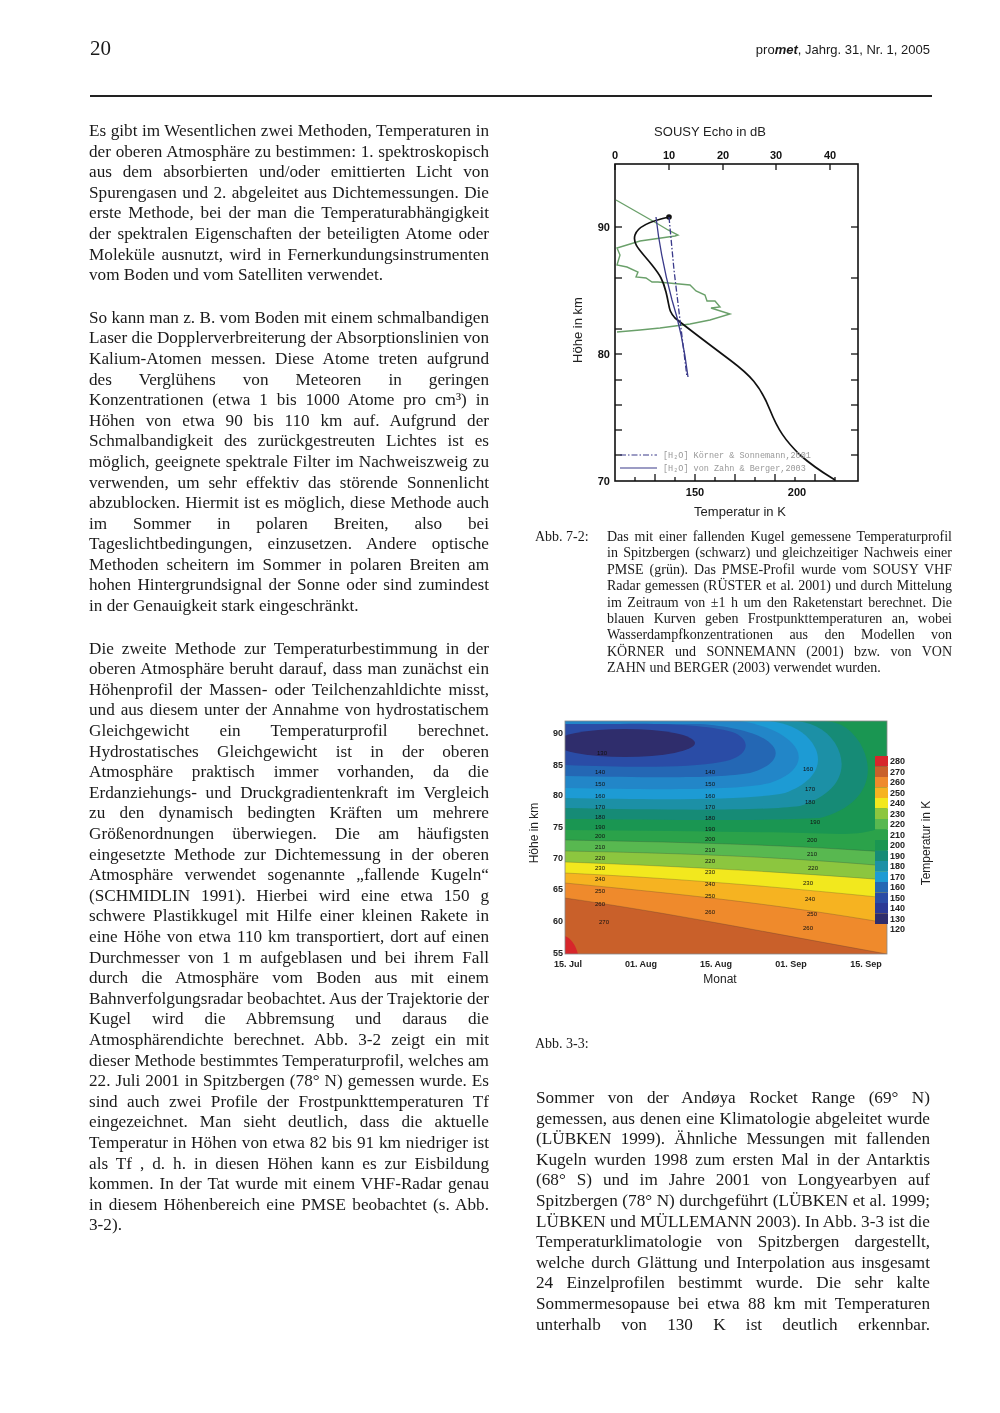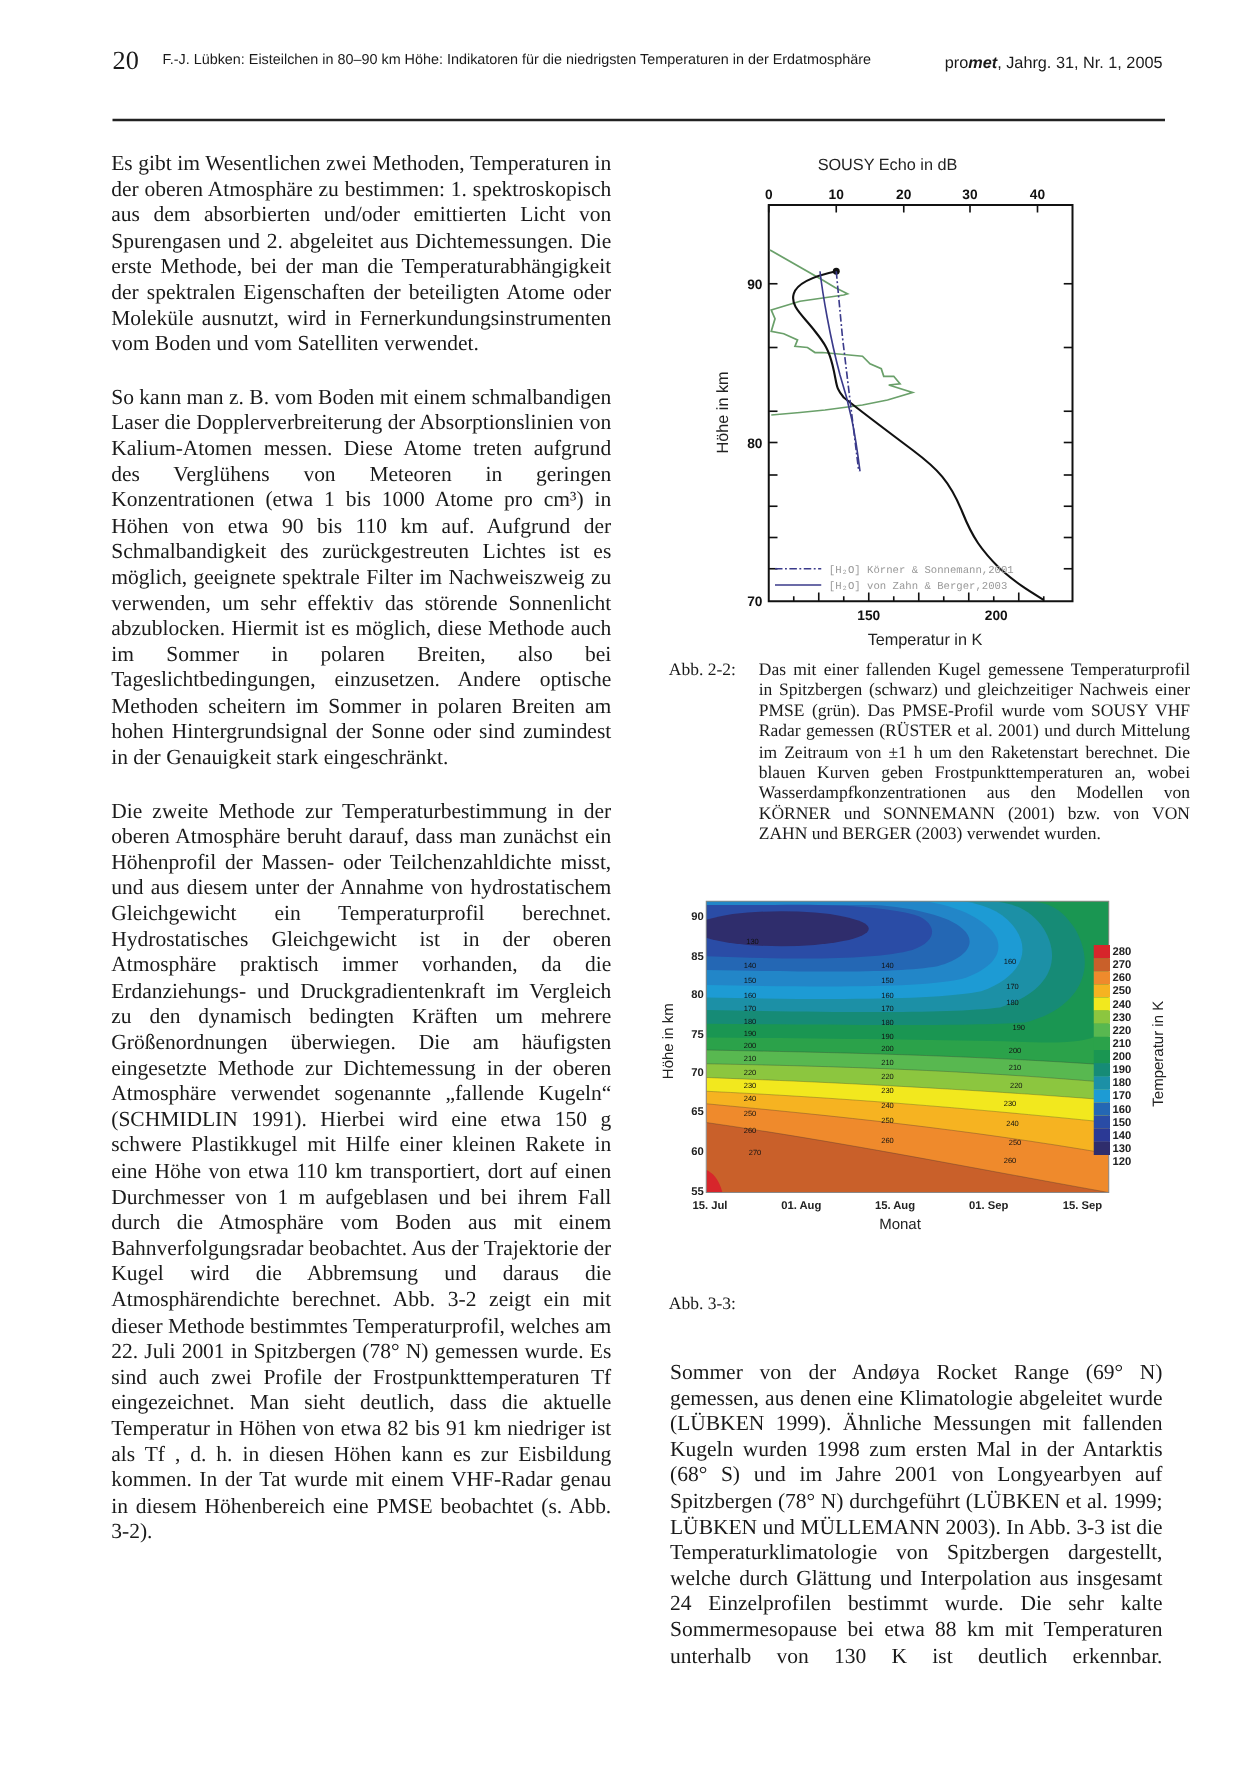--- a/index.html
+++ b/index.html
@@ -22,21 +22,20 @@
   .cap32 { left:535px; top:529px; width:420px; height:180px; }
   .cap33 { left:535px; top:1036px; width:420px; height:70px; }
   .fig33 { position:absolute; left:520px; top:718px; width:420px; height:270px; font-family:"Liberation Sans", sans-serif; }
   .rcol { left:536px; top:1088px; width:394px; }
 </style>
 </head>
 <body>
 
 <div class="hdr">
   <span class="pg">20</span>
-  <span class="run">F.-J. Lübken: Eisteilchen in 80–90 km Höhe: Indikatoren für die niedrigsten Temperaturen in der Erdatmosphäre</span>
   <span class="jr"><span>pro</span><i>met</i><span>, Jahrg. 31, Nr. 1,  2005</span></span>
 </div>
 <div class="rule"></div>
 
 <div class="col lcol">
   <p>Es gibt im Wesentlichen zwei Methoden, Temperaturen in der oberen Atmosphäre zu bestimmen: 1. spektroskopisch aus dem absorbierten und/oder emittierten Licht von Spurengasen und 2. abgeleitet aus Dichtemessungen. Die erste Methode, bei der man die Temperaturabhängigkeit der spektralen Eigenschaften der beteiligten Atome oder Moleküle ausnutzt, wird in Fernerkundungsinstrumenten vom Boden und vom Satelliten verwendet.</p>
   <p>So kann man z. B. vom Boden mit einem schmalbandigen Laser die Dopplerverbreiterung der Absorptionslinien von Kalium-Atomen messen. Diese Atome treten aufgrund des Verglühens von Meteoren in geringen Konzentrationen (etwa 1 bis 1000 Atome pro cm³) in Höhen von etwa 90 bis 110 km auf. Aufgrund der Schmalbandigkeit des zurückgestreuten Lichtes ist es möglich, geeignete spektrale Filter im Nachweiszweig zu verwenden, um sehr effektiv das störende Sonnenlicht abzublocken. Hiermit ist es möglich, diese Methode auch im Sommer in polaren Breiten, also bei Tageslichtbedingungen, einzusetzen. Andere optische Methoden scheitern im Sommer in polaren Breiten am hohen Hintergrundsignal der Sonne oder sind zumindest in der Genauigkeit stark eingeschränkt.</p>
   <p>Die zweite Methode zur Temperaturbestimmung in der oberen Atmosphäre beruht darauf, dass man zunächst ein Höhenprofil der Massen- oder Teilchenzahldichte misst, und aus diesem unter der Annahme von hydrostatischem Gleichgewicht ein Temperaturprofil berechnet. Hydrostatisches Gleichgewicht ist in der oberen Atmosphäre praktisch immer vorhanden, da die Erdanziehungs- und Druckgradientenkraft im Vergleich zu den dynamisch bedingten Kräften um mehrere Größenordnungen überwiegen. Die am häufigsten eingesetzte Methode zur Dichtemessung in der oberen Atmosphäre verwendet sogenannte „fallende Kugeln“ (SCHMIDLIN 1991). Hierbei wird eine etwa 150 g schwere Plastikkugel mit Hilfe einer kleinen Rakete in eine Höhe von etwa 110 km transportiert, dort auf einen Durchmesser von 1 m aufgeblasen und bei ihrem Fall durch die Atmosphäre vom Boden aus mit einem Bahnverfolgungsradar beobachtet. Aus der Trajektorie der Kugel wird die Abbremsung und daraus die Atmosphärendichte berechnet. Abb. 3-2 zeigt ein mit dieser Methode bestimmtes Temperaturprofil, welches am 22. Juli 2001 in Spitzbergen (78° N) gemessen wurde. Es sind auch zwei Profile der Frostpunkttemperaturen Tf eingezeichnet. Man sieht deutlich, dass die aktuelle Temperatur in Höhen von etwa 82 bis 91 km niedriger ist als Tf , d. h. in diesen Höhen kann es zur Eisbildung kommen. In der Tat wurde mit einem VHF-Radar genau in diesem Höhenbereich eine PMSE beobachtet (s. Abb. 3-2).</p>
 </div>
 
@@ -106,21 +105,21 @@
     <path d="M96,97 C98,115 104,150 112,180 C120,205 124,225 128,257" fill="none" stroke="#3a3a8a" stroke-width="1.3"></path>
 
     <line x1="60" y1="335" x2="97" y2="335" stroke="#3a3a8a" stroke-width="1.2" stroke-dasharray="6,2,1.5,2"></line>
     <line x1="60" y1="348" x2="97" y2="348" stroke="#3a3a8a" stroke-width="1.2"></line>
     <text x="103" y="338" font-size="8.5" fill="#999" font-family="Liberation Mono, monospace">[H₂O] Körner &amp; Sonnemann,2001</text>
     <text x="103" y="351" font-size="8.5" fill="#999" font-family="Liberation Mono, monospace">[H₂O] von Zahn &amp; Berger,2003</text>
   </svg>
 </div>
 
 <div class="cap cap32">
-  <span class="lab">Abb. 2-2:</span>
+  <span class="lab">Abb. 7-2:</span>
   <span class="txt">Das mit einer fallenden Kugel gemessene Temperaturprofil in Spitzbergen (schwarz) und gleichzeitiger Nachweis einer PMSE (grün). Das PMSE-Profil wurde vom SOUSY VHF Radar gemessen (RÜSTER et al. 2001) und durch Mittelung im Zeitraum von ±1 h um den Raketenstart berechnet. Die blauen Kurven geben Frostpunkttemperaturen an, wobei Wasserdampfkonzentrationen aus den Modellen von KÖRNER und SONNEMANN (2001) bzw. von VON ZAHN und BERGER (2003) verwendet wurden.</span>
 </div>
 
 <div class="fig33">
   <svg width="420" height="270" viewBox="0 0 420 270">
     <defs>
       <clipPath id="pl">
           <rect x="45" y="3" width="322" height="233"></rect>
         </clipPath>
     </defs>

